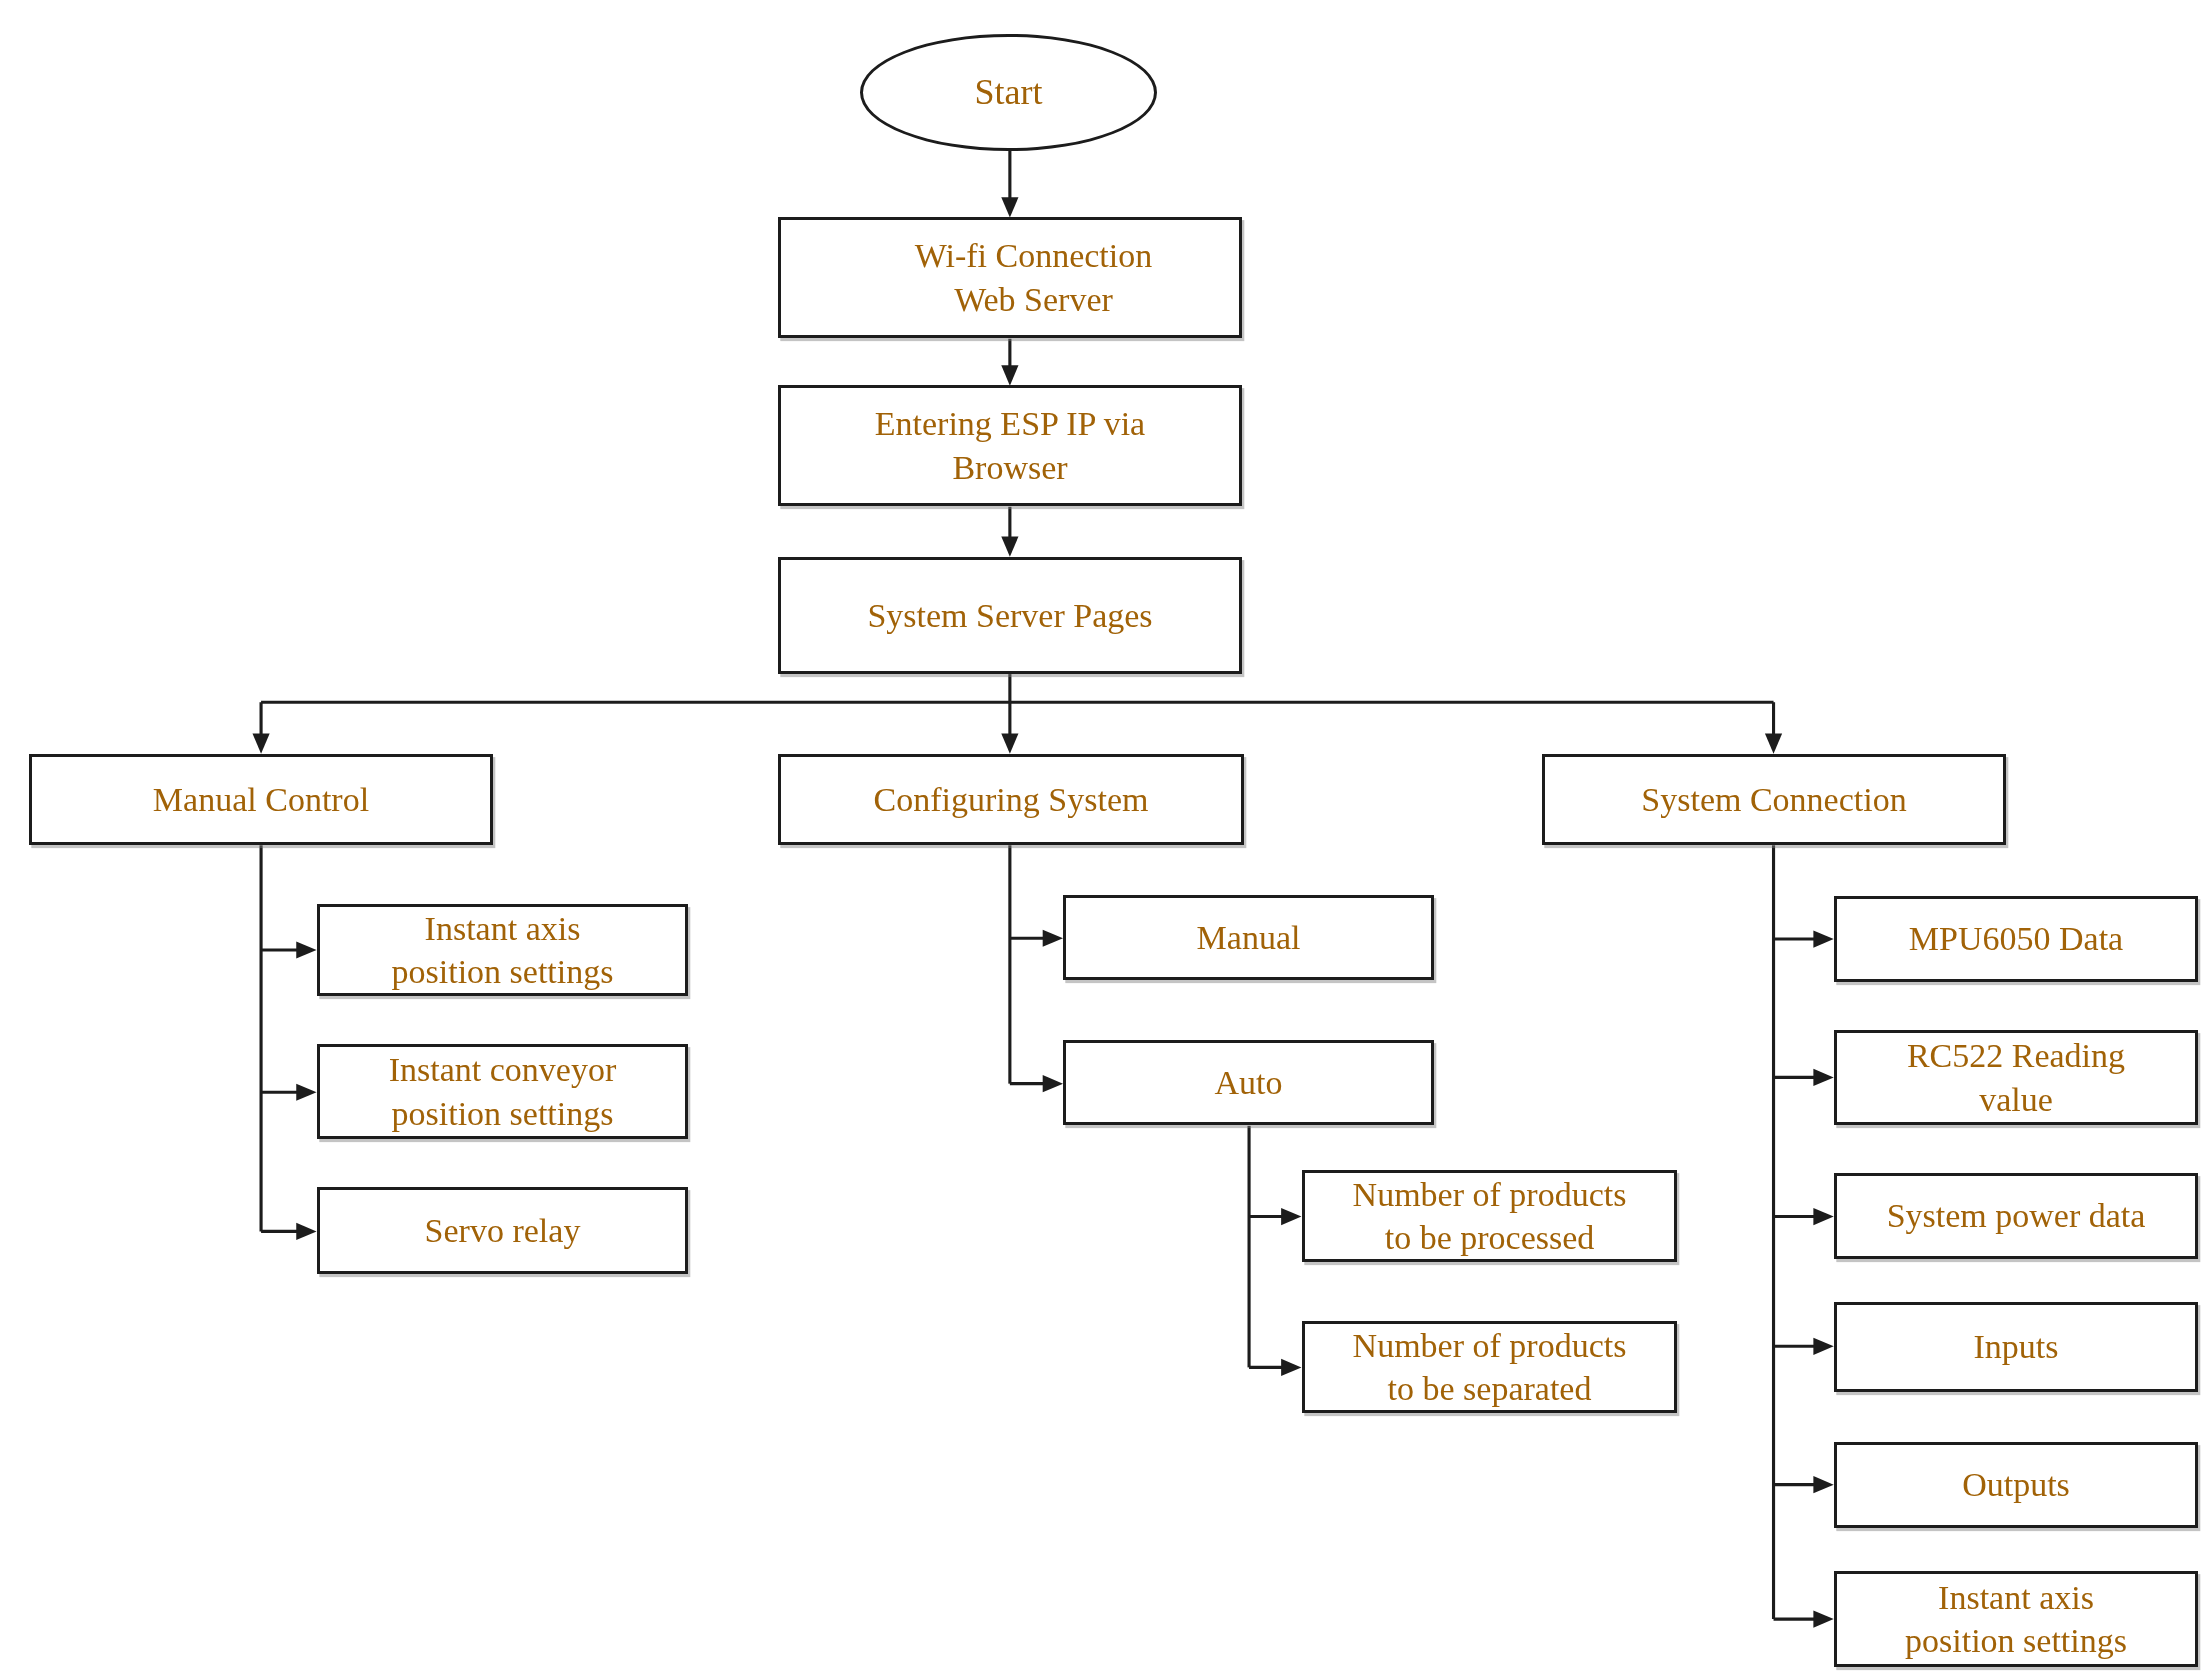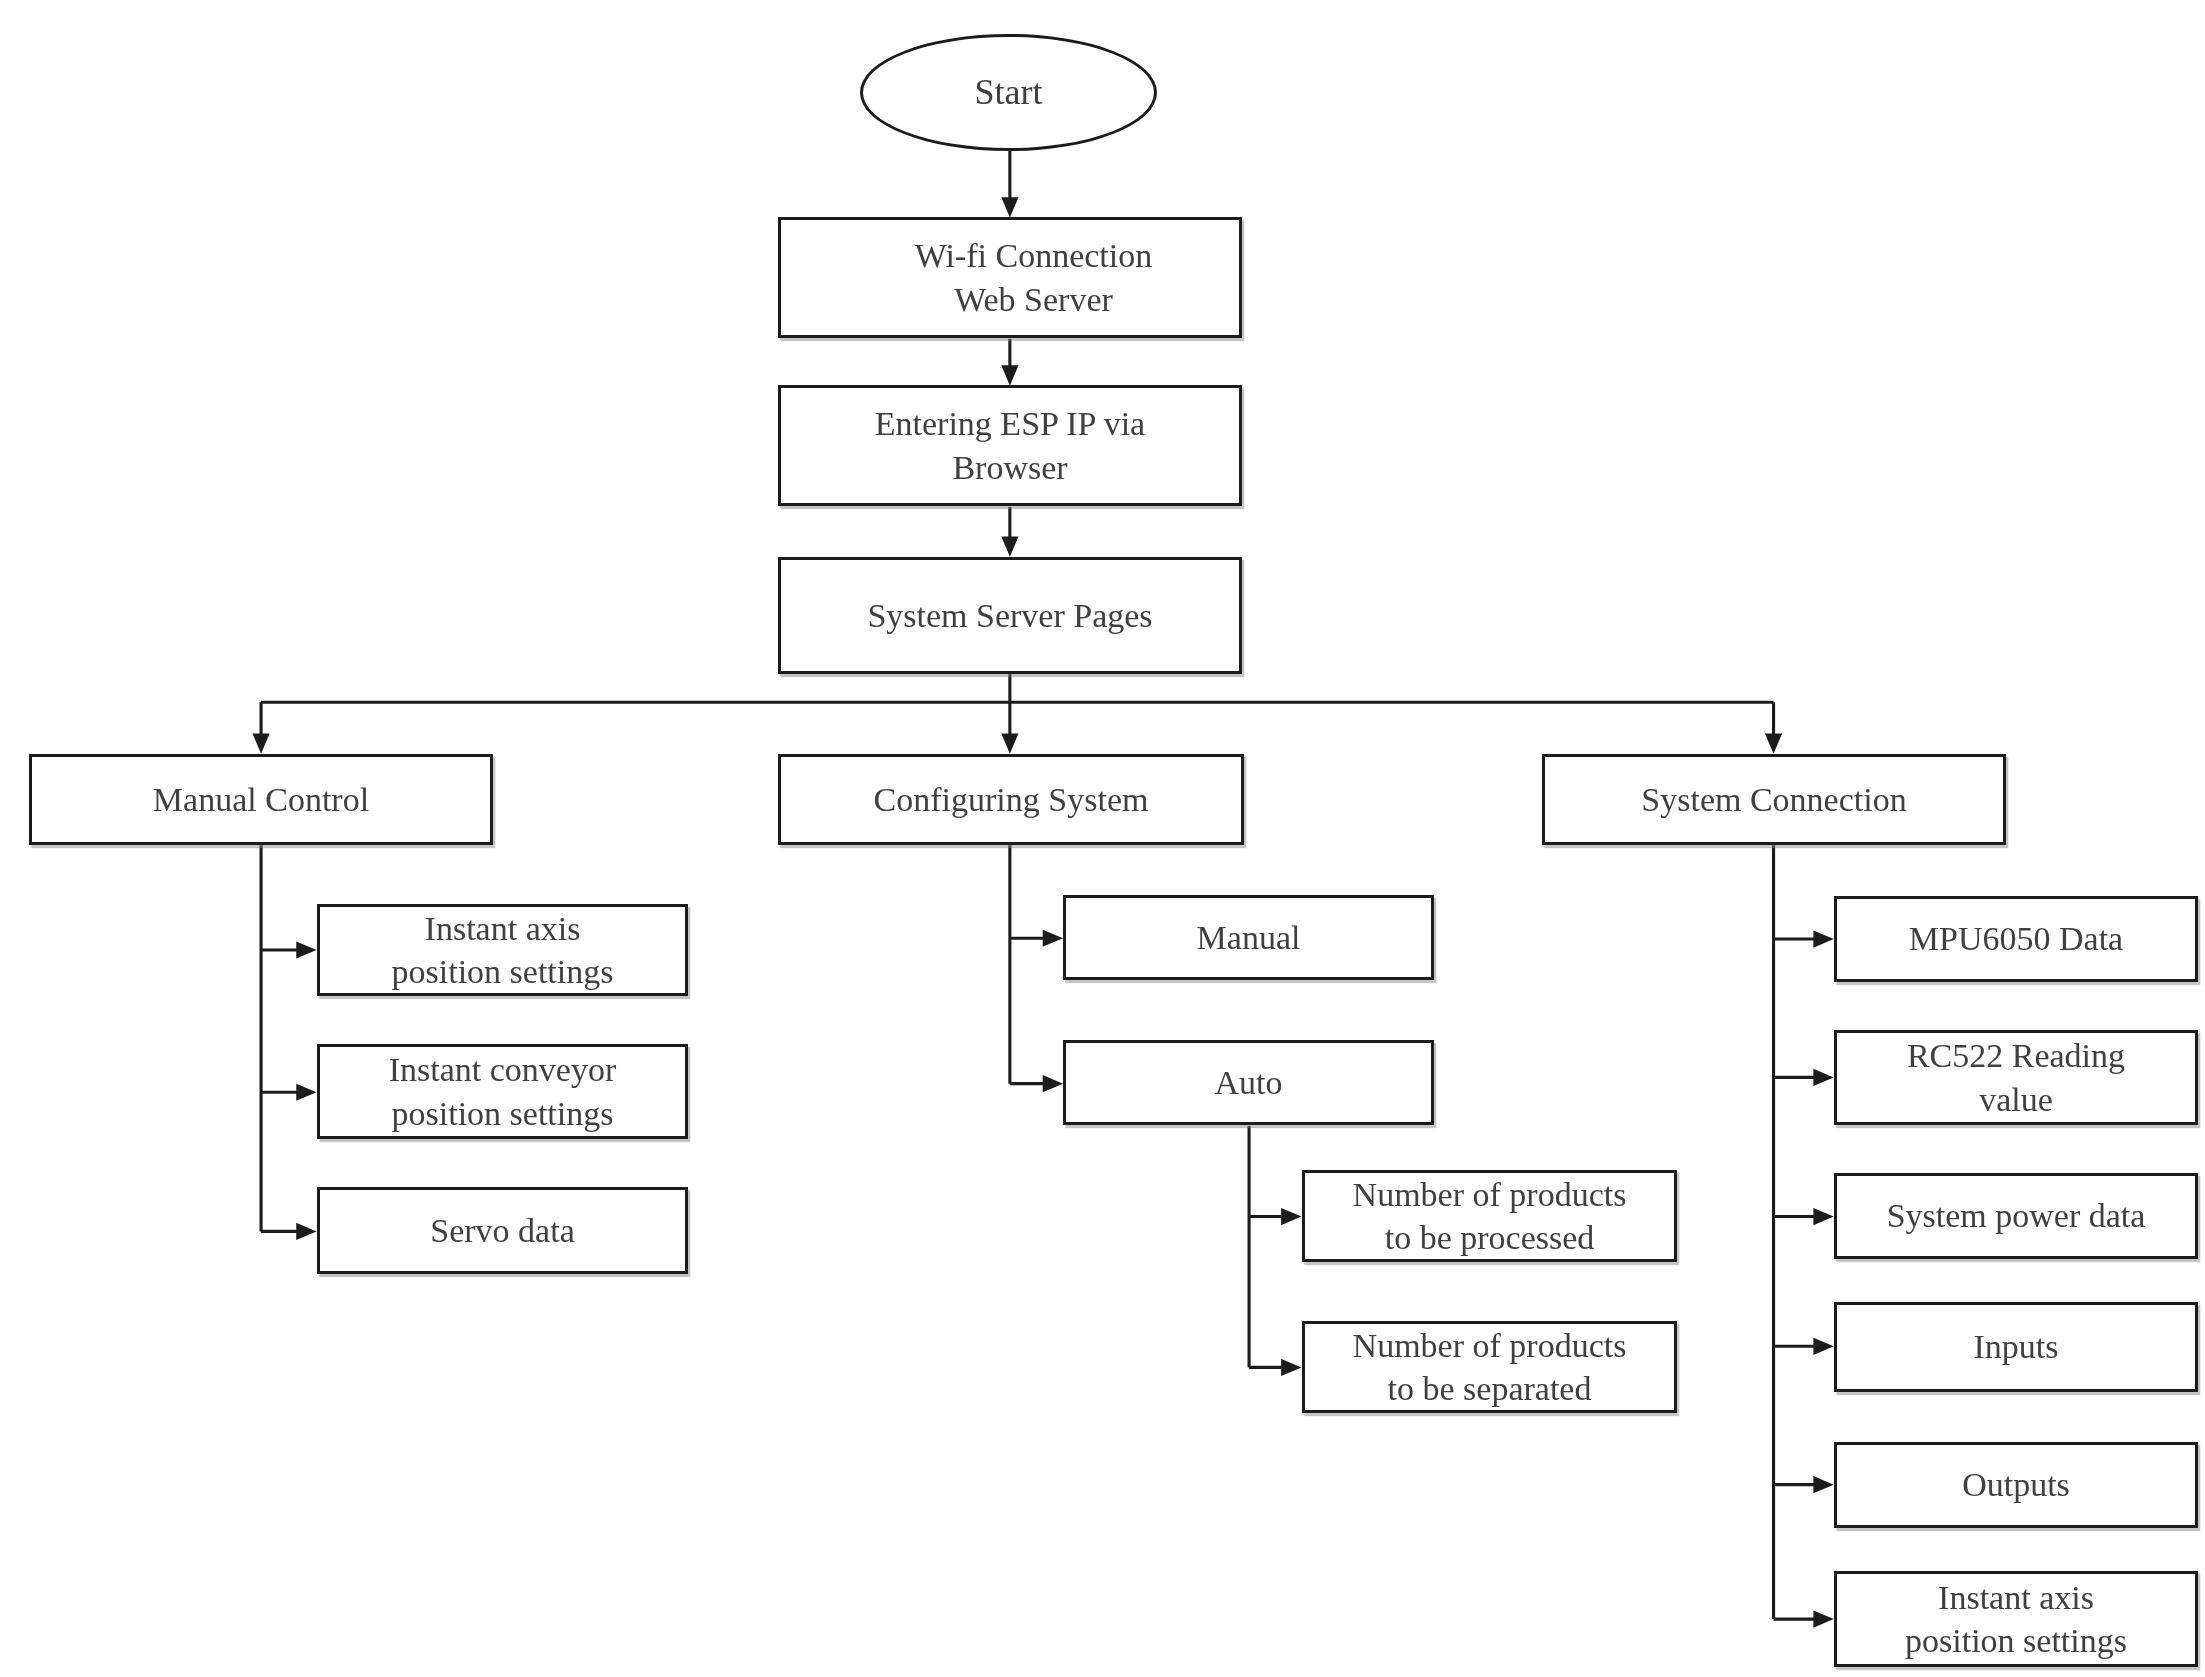--- a/index.html
+++ b/index.html
@@ -34,21 +34,21 @@
   .node {
     position: absolute;
     box-sizing: border-box;
     display: flex;
     flex-direction: column;
     justify-content: center;
     align-items: center;
     text-align: center;
     background: #ffffff;
     border: 3.1px solid #1c1c1c;
-    color: #404040;
+    color: #a16207;
     font-size: 34px;
     line-height: 1.27;
     box-shadow: 2.3px 3.1px 0 rgba(125,125,125,0.45);
   }
   .node .tl { display: block; white-space: nowrap; }
   .ellipse {
     border-radius: 50%;
     box-shadow: none;
     font-size: 36px;
   }
@@ -184,21 +184,21 @@
     <span class="tl">Instant axis</span>
     <span class="tl">position settings</span>
   </div>
 
   <div class="node" id="n-instant-conveyor">
     <span class="tl">Instant conveyor</span>
     <span class="tl">position settings</span>
   </div>
 
   <div class="node" id="n-servo-relay">
-    <span class="tl">Servo data</span>
+    <span class="tl">Servo relay</span>
   </div>
 
   <div class="node" id="n-manual">
     <span class="tl">Manual</span>
   </div>
 
   <div class="node" id="n-auto">
     <span class="tl">Auto</span>
   </div>
 

